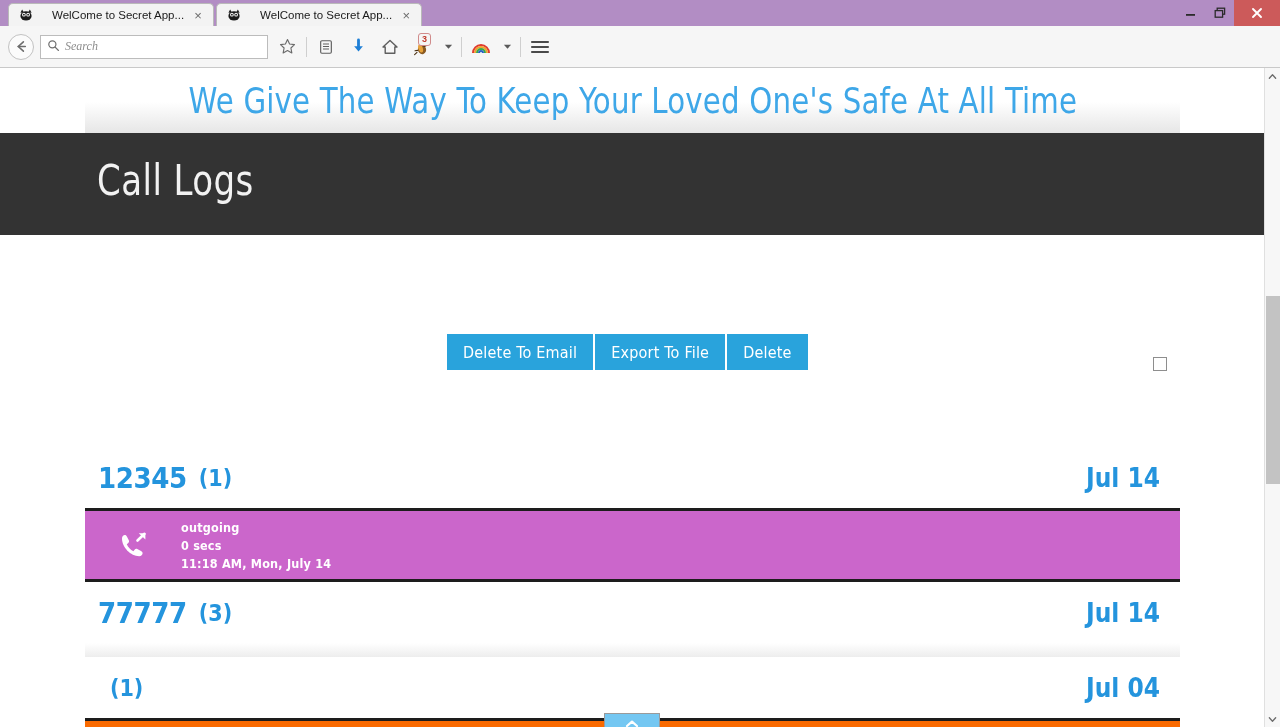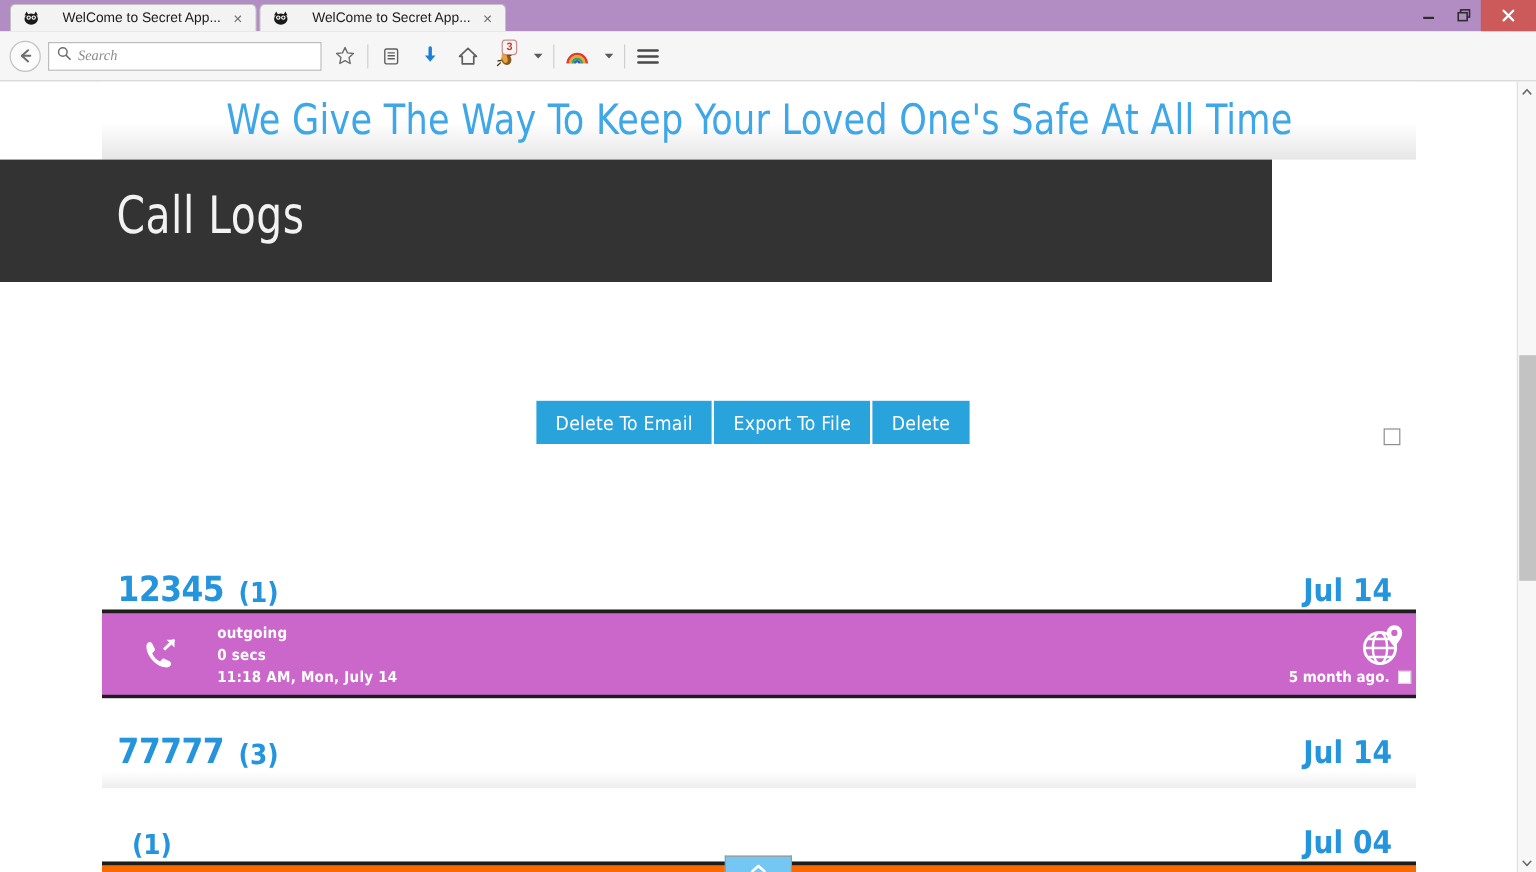--- a/index.html
+++ b/index.html
@@ -94,21 +94,21 @@
     display: flex; align-items: center; justify-content: center;
   }
   .banner-text {
     font-family: "DejaVu Sans Condensed", "Liberation Sans Narrow", "Liberation Sans", sans-serif;
     font-size: 35px; color: #3ea7e8; letter-spacing: 0.2px;
     transform: scaleX(0.93); transform-origin: center;
     white-space: nowrap;
   }
 
   .darkband {
-    position: absolute; left: 0; top: 65px; width: 1060px; height: 102px;
+    position: absolute; left: 0; top: 65px; width: 1264px; height: 102px;
     background: #333333;
   }
   .darkband .title {
     position: absolute; left: 97px; top: 22px;
     font-family: "DejaVu Sans Condensed", "Liberation Sans Narrow", "Liberation Sans", sans-serif;
     font-size: 43px; color: #f2f2f2; font-weight: 400;
     transform: scaleX(0.88); transform-origin: left center;
     letter-spacing: 0.5px;
   }
 
@@ -135,21 +135,21 @@
     width: 14px; height: 14px; border: 1.6px solid #8e8e8e; background: #ffffff;
   }
 
   
   .card {
     position: absolute; left: 85px; top: 212px; width: 1095px;
     background: #ffffff;
   }
 
   .loghead {
-    height: 61px; display: flex; align-items: flex-end;
+    height: 61px; display: flex; align-items: center;
     padding: 0 20px 0 13px; position: relative; background: #ffffff;
   }
   .loghead .num {
     font-family: "DejaVu Sans Condensed", "Liberation Sans Narrow", "Liberation Sans", sans-serif;
     font-size: 29px; color: #2494dd; font-weight: 700; letter-spacing: -0.4px;
   }
   .loghead .cnt {
     font-family: "DejaVu Sans Condensed", "Liberation Sans Narrow", "Liberation Sans", sans-serif;
     font-size: 23px; color: #2494dd; font-weight: 700; margin-left: 12px;
   }
@@ -392,33 +392,20 @@
                 <path d="M9 13.5 c0-2 1.4-3.4 2.8-3.4 c1 0 1.7 .6 2.2 1.6 l1.8 3.6 c.5 1 .3 2-.5 2.7 l-1.5 1.3 c1.3 3 3.6 5.5 6.6 7 l1.2-1.6 c.7-.9 1.7-1.1 2.7-.6 l3.7 1.8 c1 .5 1.6 1.3 1.6 2.3 c0 1.5-1.4 3-3.4 3 C17.8 31.2 9 22.3 9 13.5 Z" fill="#ffffff"></path>
                 <path d="M24.5 15.5 L31.5 8.8" stroke="#ffffff" stroke-width="2.6" stroke-linecap="round"></path>
                 <path d="M25.8 8.2 L32.4 8.2 L32.4 14.6 Z" fill="#ffffff"></path>
               </svg>
             </div>
             <div class="info">
               <span>outgoing</span>
               <span>0 secs</span>
               <span>11:18 AM, Mon, July 14</span>
             </div>
-            <div class="rightside">
-              <span class="globe">
-                <svg width="40" height="40" viewBox="0 0 40 40">
-                  <circle cx="17" cy="22" r="13" fill="none" stroke="#ffffff" stroke-width="2.4"></circle>
-                  <ellipse cx="17" cy="22" rx="6" ry="13" fill="none" stroke="#ffffff" stroke-width="2"></ellipse>
-                  <path d="M4 22 H30 M6.5 14.5 H27.5 M6.5 29.5 H27.5" stroke="#ffffff" stroke-width="2"></path>
-                  <path d="M29 3 c-3.6 0-6.5 2.9-6.5 6.5 c0 4.9 6.5 11.5 6.5 11.5 s6.5-6.6 6.5-11.5 C35.5 5.9 32.6 3 29 3 Z" fill="#ffffff"></path>
-                  <circle cx="29" cy="9.4" r="2.6" fill="#cb66cb"></circle>
-                </svg>
-              </span>
-              <span class="ago">5 month ago.</span>
-              <span class="rowbox"></span>
-            </div>
           </div>
 
           <div class="loghead">
             <span class="num">77777</span>
             <span class="cnt">(3)</span>
             <span class="date">Jul 14</span>
           </div>
           <div class="grad-strip"></div>
 
           <div class="loghead">

